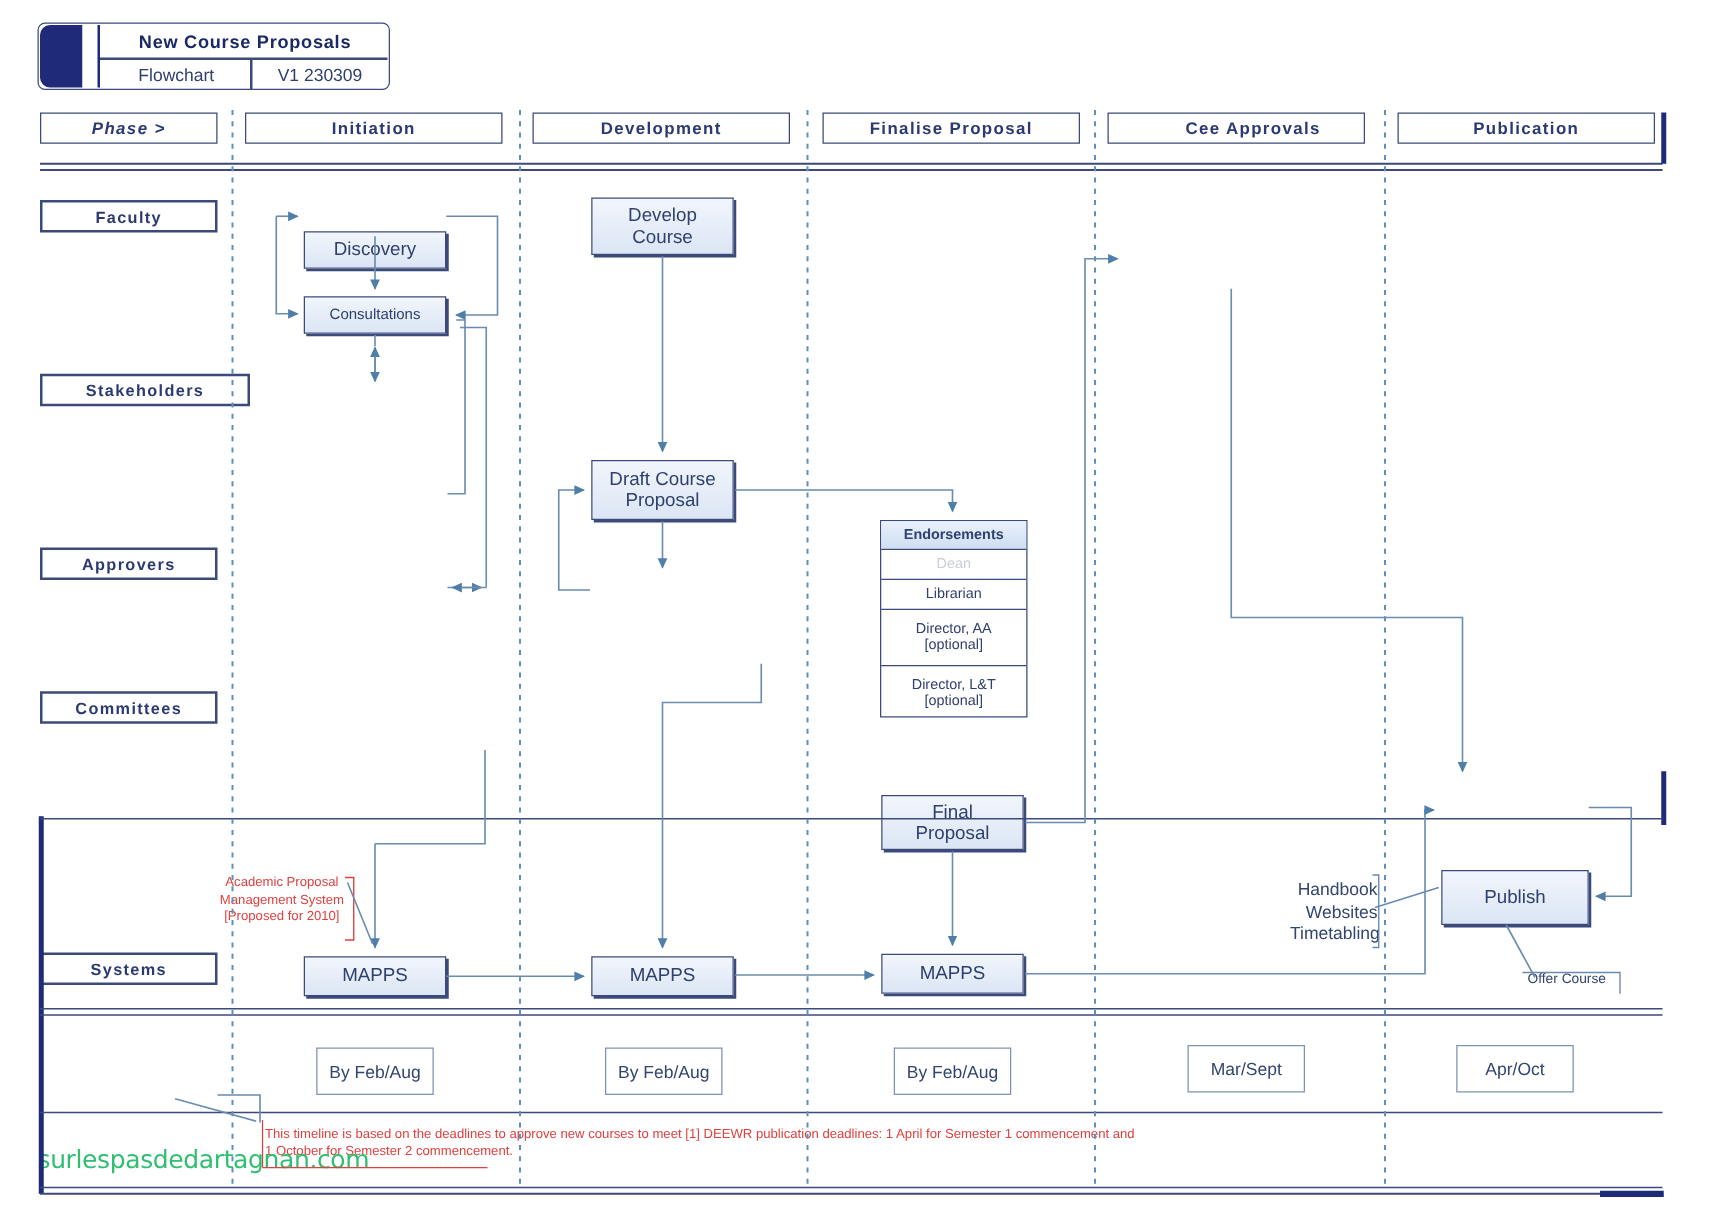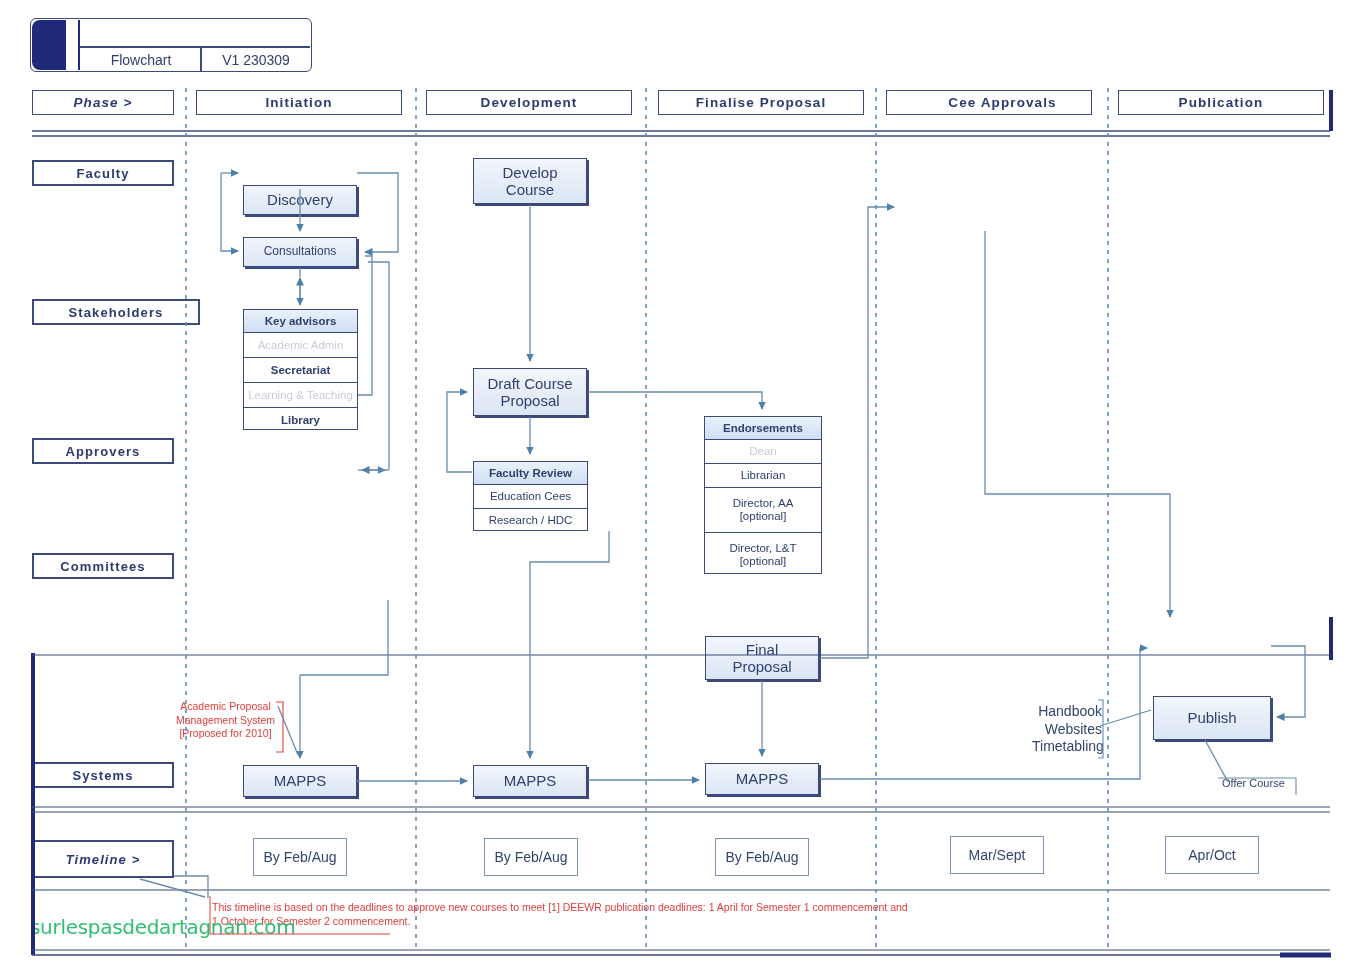--- a/index.html
+++ b/index.html
@@ -76,73 +76,61 @@
 </style>
 </head>
 <body>
 
 <div id="canvas">
 
   <div class="abs" id="titleblock"></div>
   <div class="abs" id="tb-tab"></div>
   <div class="abs" id="tb-gap"></div>
   <div class="abs" id="tb-divv"></div>
+  <div class="abs" id="tb-title">New Course Proposals</div>
   <div class="abs" id="tb-hr"></div>
   <div class="abs" id="tb-sub1">Flowchart</div>
   <div class="abs" id="tb-subdiv"></div>
   <div class="abs" id="tb-sub2">V1 230309</div>
 
   <div class="abs hdr ital" style="left:32px;top:90px;width:142px;">Phase &gt;</div>
   <div class="abs hdr" style="left:196px;top:90px;width:206px;">Initiation</div>
   <div class="abs hdr" style="left:426px;top:90px;width:206px;">Development</div>
   <div class="abs hdr" style="left:658px;top:90px;width:206px;">Finalise Proposal</div>
   <div class="abs hdr" style="left:886px;top:90px;width:206px;padding-left:27px;">Cee Approvals</div>
   <div class="abs hdr" style="left:1118px;top:90px;width:206px;">Publication</div>
 
   <div class="abs lane" style="left:32px;top:160px;width:142px;">Faculty</div>
   <div class="abs lane" style="left:32px;top:299px;width:168px;">Stakeholders</div>
   <div class="abs lane" style="left:32px;top:438px;width:142px;">Approvers</div>
   <div class="abs lane" style="left:32px;top:553px;width:142px;">Committees</div>
   <div class="abs lane" style="left:32px;top:762px;width:142px;">Systems</div>
-  <div class="abs lane ital" style="left:32px;top:840px;width:142px;height:38px;">Timeline &gt;</div>
 
   <div class="abs node shadow" style="left:243px;top:158px;width:114px;height:30px;margin-top:27px;">Discovery</div>
 
   <div class="abs node shadow small" style="left:243px;top:237px;width:114px;height:30px;">Consultations</div>
 
-  <div class="abs stack" style="left:243px;top:309px;width:115px;height:121px;">
-    <div class="row head" style="height:22px;">Key advisors</div>
-    <div class="row faded" style="height:24px;">Academic Admin</div>
-    <div class="row" style="height:24px;font-weight:bold;">Secretariat</div>
-    <div class="row faded" style="height:24px;">Learning &amp; Teaching</div>
-    <div class="row" style="height:24px;font-weight:bold;">Library</div>
-  </div>
 
 
   <div class="abs node shadow" style="left:243px;top:765px;width:114px;height:32px;">MAPPS</div>
 
   <div class="abs tl" style="left:253px;top:838px;width:94px;height:38px;">By Feb/Aug</div>
 
   <div class="abs note-red" style="left:173px;top:700px;width:105px;">
     <div style="white-space:pre-line;">Academic Proposal
 Management System
 [Proposed for 2010]</div>
   </div>
 
   <div class="abs node shadow" style="left:473px;top:158px;width:114px;height:46px;white-space:pre-line;">Develop
 Course</div>
 
   <div class="abs node shadow" style="left:473px;top:368px;width:114px;height:48px;white-space:pre-line;">Draft Course
 Proposal</div>
 
-  <div class="abs stack" style="left:473px;top:461px;width:115px;height:70px;">
-    <div class="row head" style="height:22px;">Faculty Review</div>
-    <div class="row" style="height:23px;">Education Cees</div>
-    <div class="row" style="height:23px;">Research / HDC</div>
-  </div>
 
   <div class="abs node shadow" style="left:473px;top:765px;width:114px;height:32px;">MAPPS</div>
 
   <div class="abs tl" style="left:484px;top:838px;width:94px;height:38px;">By Feb/Aug</div>
 
   <div class="abs stack" style="left:704px;top:416px;width:118px;height:158px;">
     <div class="row head" style="height:22px;">Endorsements</div>
     <div class="row faded" style="height:23px;">Dean</div>
     <div class="row" style="height:23px;">Librarian</div>
     <div class="row" style="height:44px;white-space:pre-line;">Director, AA

